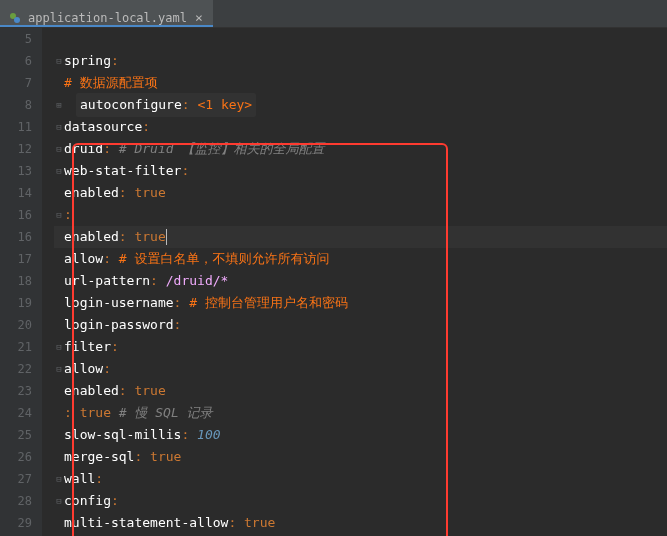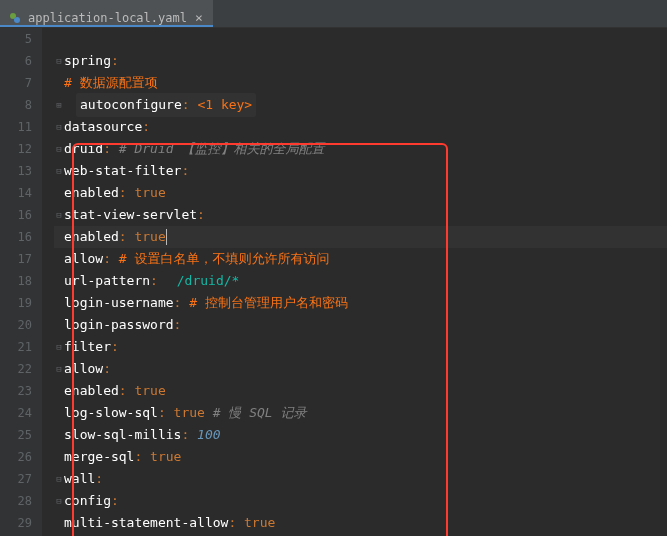--- a/index.html
+++ b/index.html
@@ -94,22 +94,21 @@
       color: #cc7832;
     }
     .value-bool {
       color: #cc7832;
     }
     .value-num {
       color: #6897bb;
       font-style: italic;
     }
     .value-str {
-      color: #14b8a6;
-      margin-left: 11px;
+      color: #f0abfc;
     }
     .comment {
       color: #f97316;
     }
     .comment-italic {
       color: #808080;
       font-style: italic;
     }
     .gray-bg {
       background: #323232;
@@ -184,30 +183,30 @@
 
   <div class="code-area">
     <div class="code-line"></div>
     <div class="code-line"><span class="fold-marker">⊟</span><span class="key">spring</span><span class="colon">:</span></div>
     <div class="code-line"><span class="fold-marker"></span>  <span class="comment"># 数据源配置项</span></div>
     <div class="code-line"><span class="fold-marker">⊞</span>  <span class="gray-bg"><span class="key">autoconfigure</span><span class="colon">:</span><span class="comment"> &lt;1 key&gt;</span></span></div>
     <div class="code-line"><span class="fold-marker">⊟</span>  <span class="key">datasource</span><span class="colon">:</span></div>
     <div class="code-line"><span class="fold-marker">⊟</span>    <span class="key">druid</span><span class="colon">:</span><span class="comment-italic"> # Druid 【监控】相关的全局配置</span></div>
     <div class="code-line"><span class="fold-marker">⊟</span>      <span class="key">web-stat-filter</span><span class="colon">:</span></div>
     <div class="code-line"><span class="fold-marker"></span>        <span class="key">enabled</span><span class="colon">:</span><span class="value-bool"> true</span></div>
-    <div class="code-line"><span class="fold-marker">⊟</span>      <span class="key">stat-view-servlet</span><span class="colon">:</span></div>
+    <div class="code-line"><span class="fold-marker">⊟</span>      <span class="colon">:</span></div>
     <div class="code-line cursor-line"><span class="fold-marker"></span>        <span class="key">enabled</span><span class="colon">:</span><span class="value-bool"> true</span><span class="cursor"></span></div>
     <div class="code-line"><span class="fold-marker"></span>        <span class="key">allow</span><span class="colon">:</span><span class="comment"> # 设置白名单，不填则允许所有访问</span></div>
     <div class="code-line"><span class="fold-marker"></span>        <span class="key">url-pattern</span><span class="colon">:</span><span class="value-str"> /druid/*</span></div>
     <div class="code-line"><span class="fold-marker"></span>        <span class="key">login-username</span><span class="colon">:</span><span class="comment"> # 控制台管理用户名和密码</span></div>
     <div class="code-line"><span class="fold-marker"></span>        <span class="key">login-password</span><span class="colon">:</span></div>
     <div class="code-line"><span class="fold-marker">⊟</span>      <span class="key">filter</span><span class="colon">:</span></div>
     <div class="code-line"><span class="fold-marker">⊟</span>      <span class="key">allow</span><span class="colon">:</span></div>
     <div class="code-line"><span class="fold-marker"></span>        <span class="key">enabled</span><span class="colon">:</span><span class="value-bool"> true</span></div>
-    <div class="code-line"><span class="fold-marker"></span>        <span class="key">log-slow-sql</span><span class="colon">:</span><span class="value-bool"> true</span><span class="comment-italic"> # 慢 SQL 记录</span></div>
+    <div class="code-line"><span class="fold-marker"></span>        <span class="colon">:</span><span class="value-bool"> true</span><span class="comment-italic"> # 慢 SQL 记录</span></div>
     <div class="code-line"><span class="fold-marker"></span>        <span class="key">slow-sql-millis</span><span class="colon">:</span><span class="value-num"> 100</span></div>
     <div class="code-line"><span class="fold-marker"></span>        <span class="key">merge-sql</span><span class="colon">:</span><span class="value-bool"> true</span></div>
     <div class="code-line"><span class="fold-marker">⊟</span>      <span class="key">wall</span><span class="colon">:</span></div>
     <div class="code-line"><span class="fold-marker">⊟</span>        <span class="key">config</span><span class="colon">:</span></div>
     <div class="code-line"><span class="fold-marker"></span>          <span class="key">multi-statement-allow</span><span class="colon">:</span><span class="value-bool"> true</span></div>
   </div>
 
   <div class="red-box"></div>
 </div>
 

